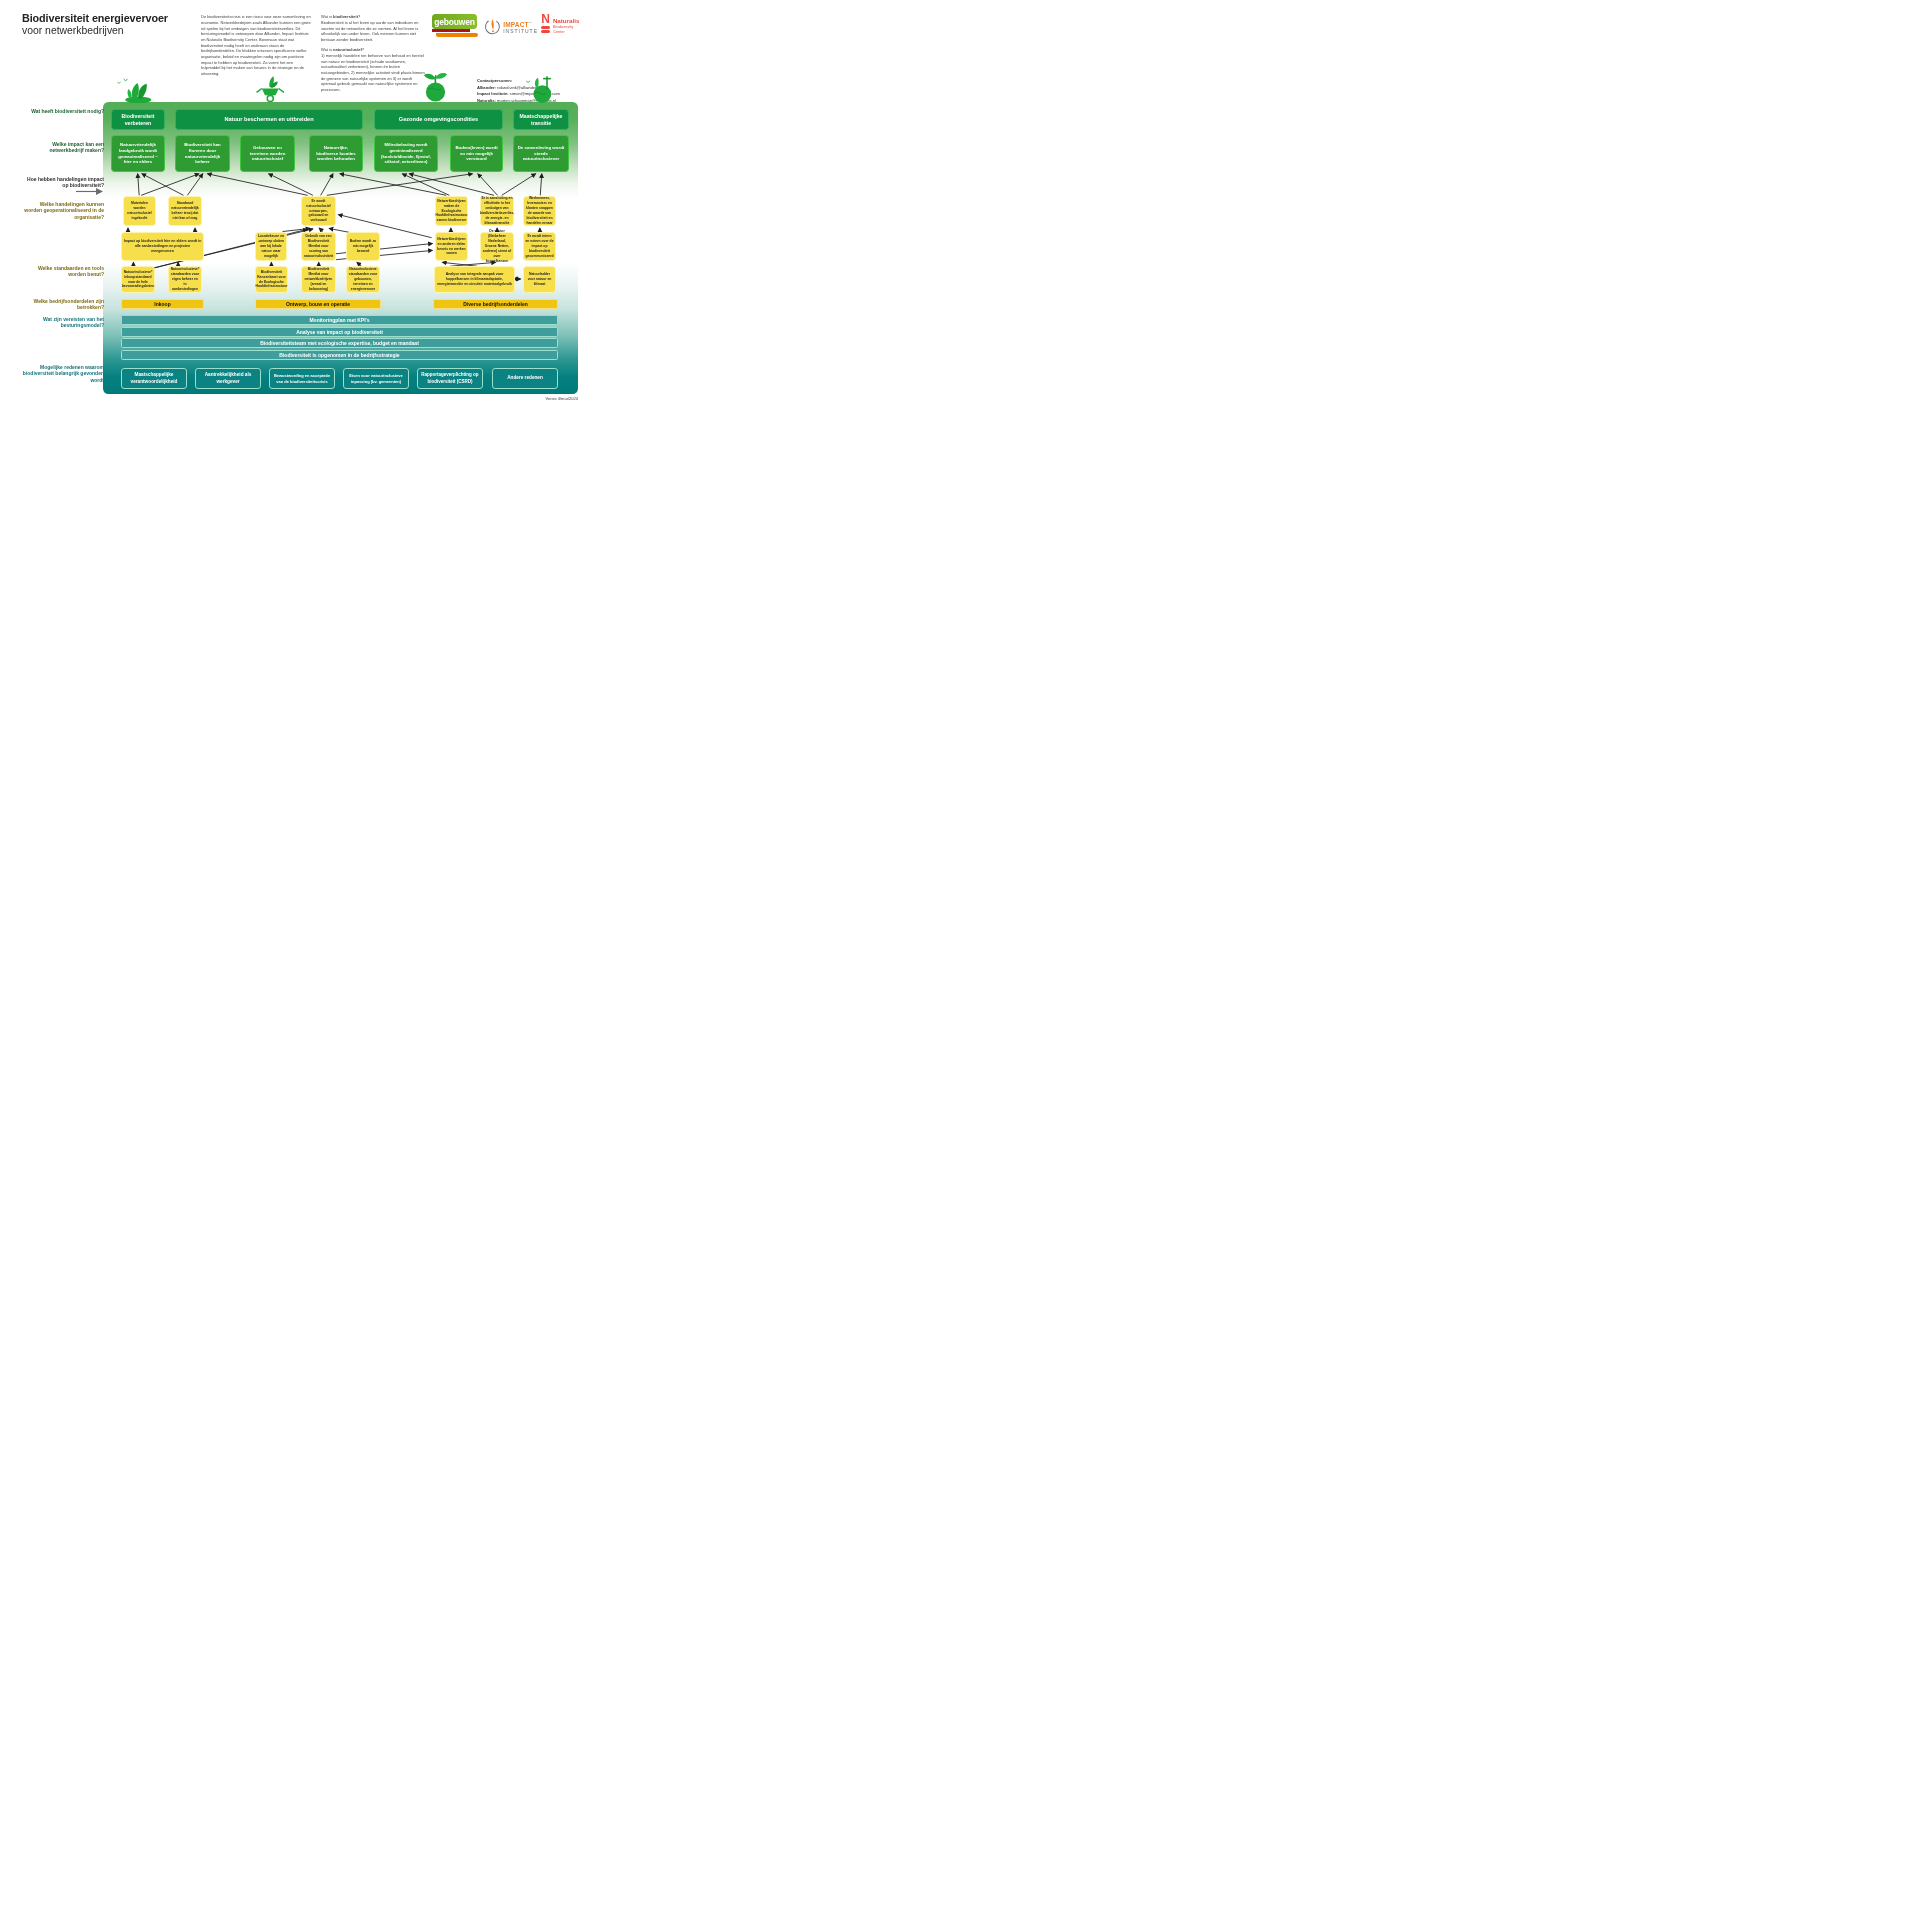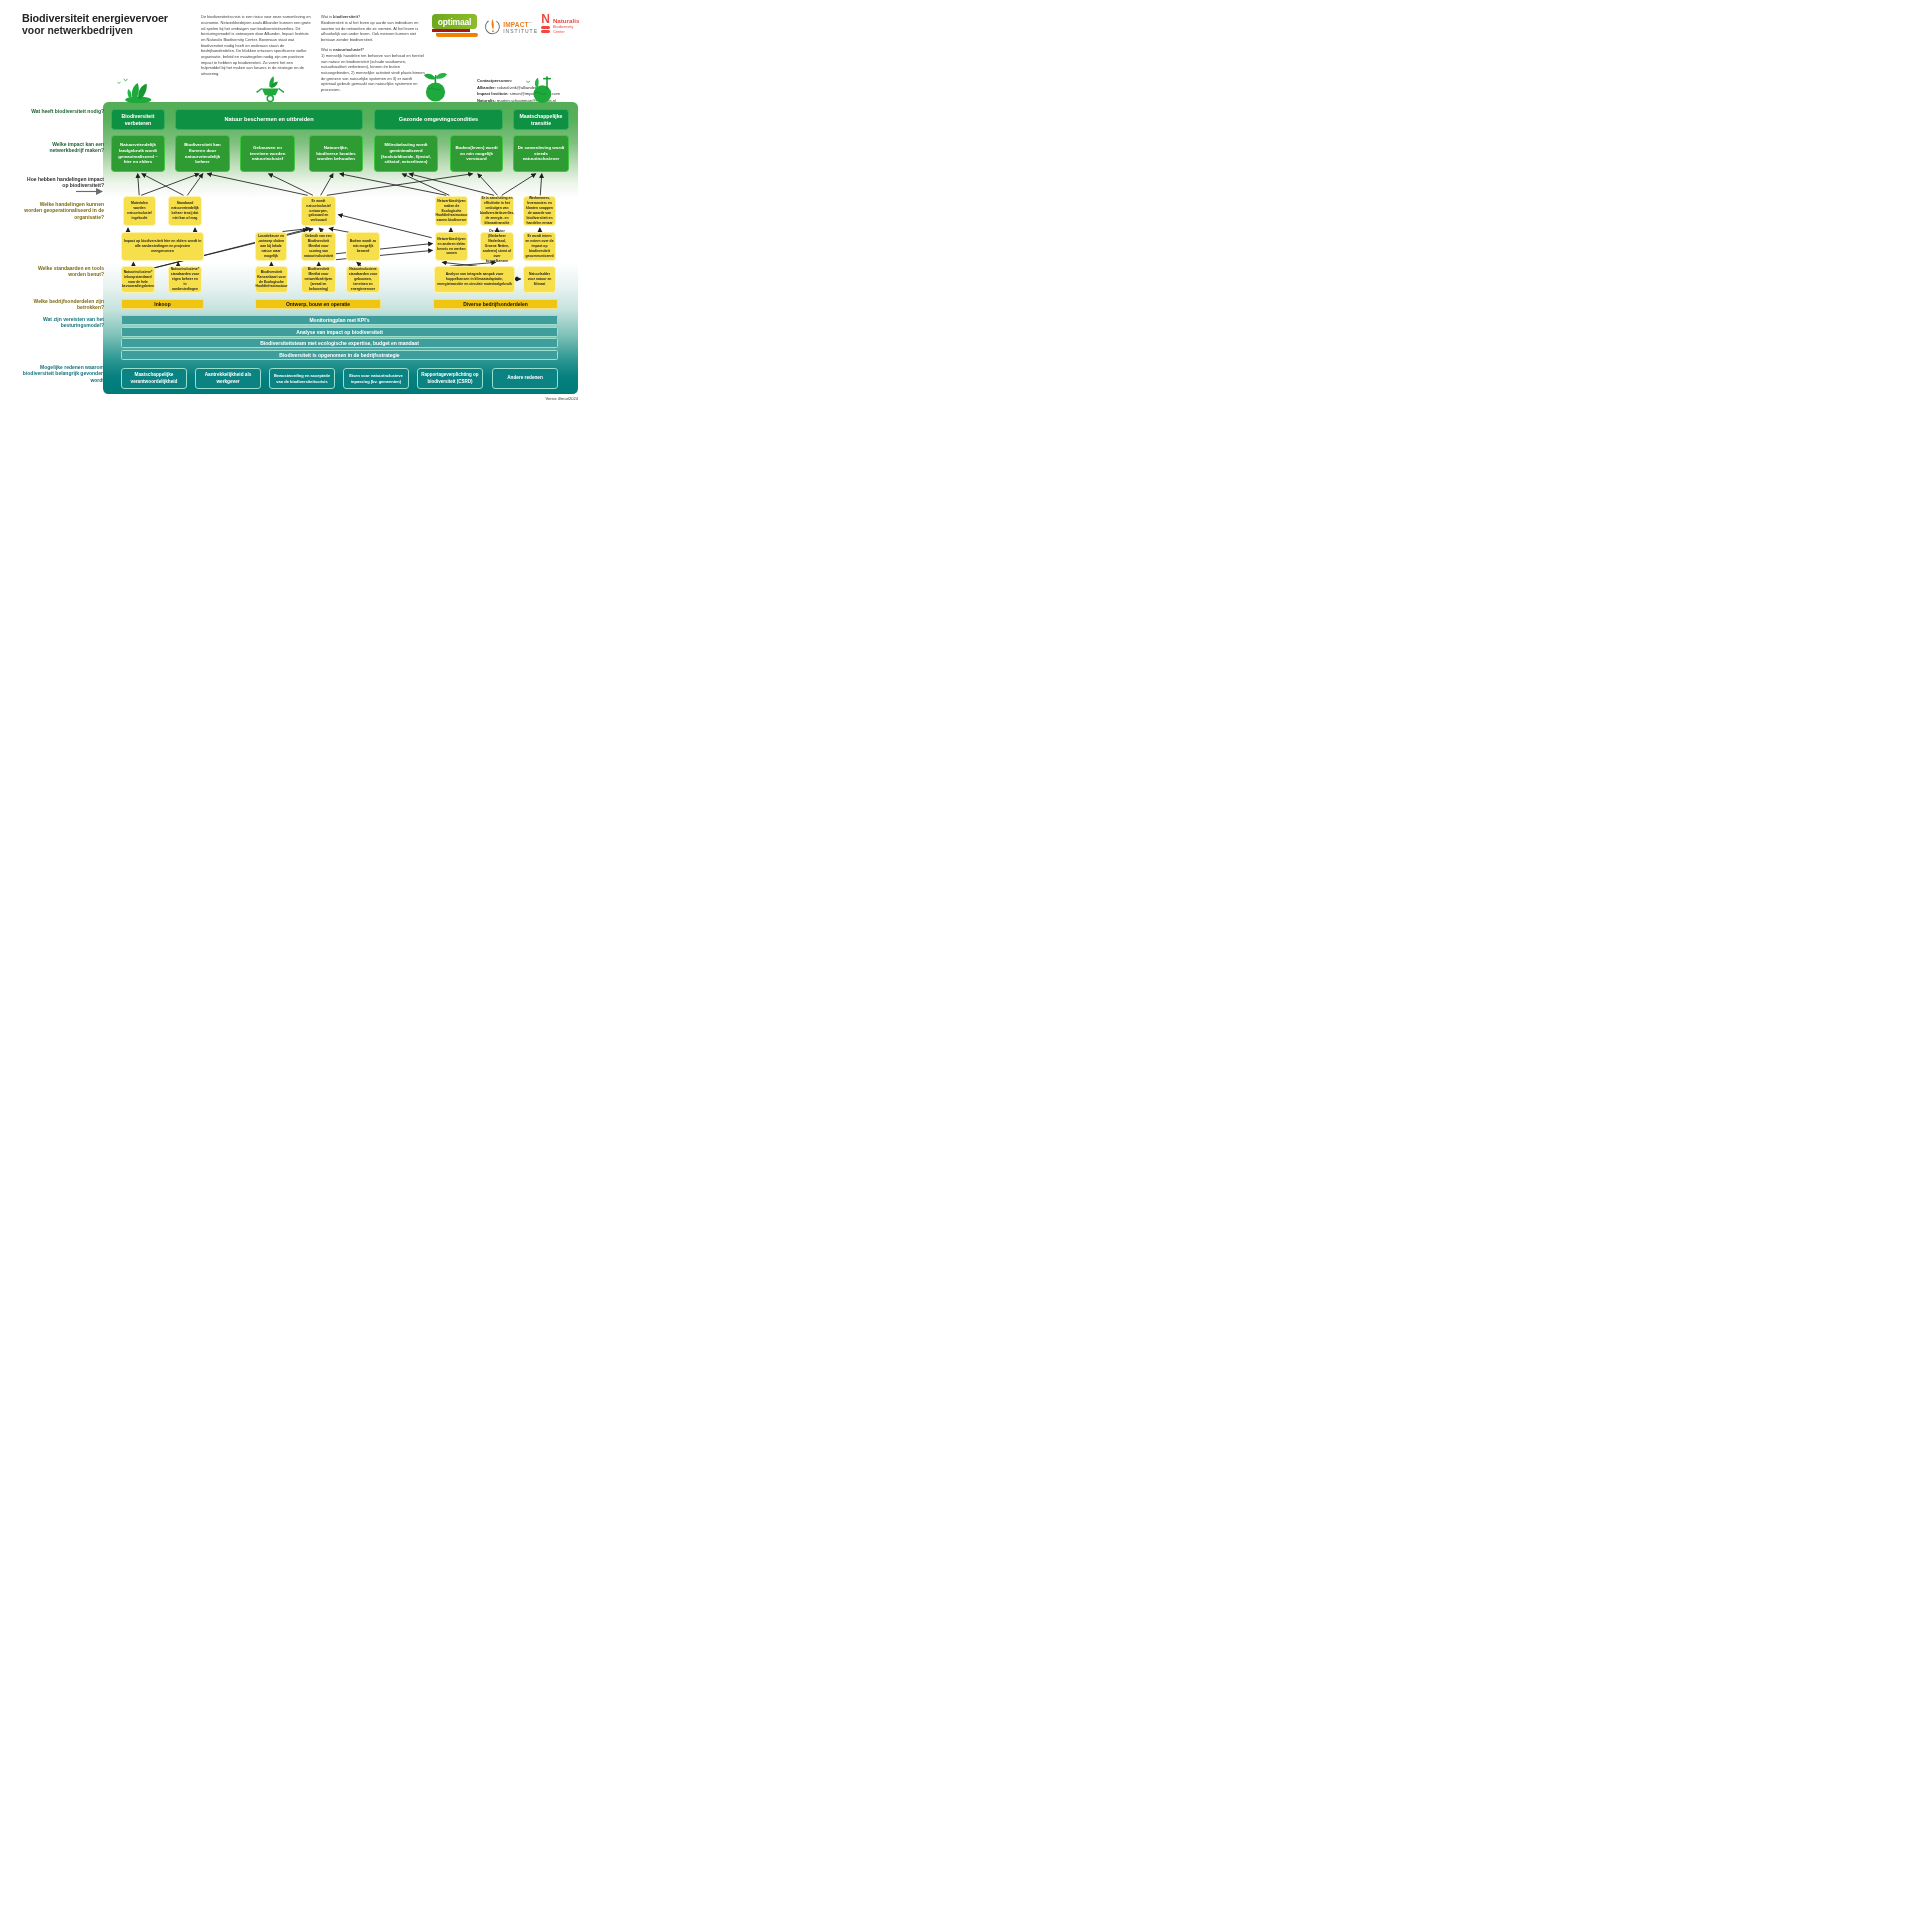--- a/index.html
+++ b/index.html
@@ -1,21 +1,21 @@
 <!DOCTYPE html>
 <html lang="nl" style="font-size:6.2px"><head>
 <meta charset="utf-8">
 <style>
   html,body{margin:0;padding:0;background:#ffffff;}
   body{font-family:"Liberation Sans", sans-serif; color:#222;}
   #page{position:relative;width:592px;height:413px;background:#fff;overflow:hidden;}
 
   
   .title-line1{position:absolute;left:22px;top:11.6px;font-size:10.8px;font-weight:700;color:#232323;letter-spacing:-0.1px;}
-  .title-line2{position:absolute;left:22px;top:25.4px;font-size:10.4px;font-weight:700;color:#2b2b2b;}
+  .title-line2{position:absolute;left:22px;top:25.4px;font-size:10.4px;font-weight:400;color:#2b2b2b;}
   .intro{position:absolute;top:14.3px;font-size:4px;line-height:1.42;color:#3f3f3f;}
   .intro p{margin:0 0 4.6px 0;}
   #intro1{left:201px;width:112px;}
   #intro2{left:321px;width:106px;}
 
   
   .logo{position:absolute;}
   .alliander-green{width:45px;height:15.4px;background:linear-gradient(100deg,#6fa81d,#8cbe2a);border-radius:3.5px;display:flex;align-items:center;justify-content:center;color:#fff;font-weight:700;font-size:8.5px;letter-spacing:-0.2px;}
   .alliander-red{position:absolute;left:0;top:14.6px;width:38px;height:3.9px;background:#b0121c;}
   .alliander-orange{position:absolute;left:3.9px;top:18.5px;width:42px;height:4.6px;background:#ef8200;border-radius:0 2.3px 3.1px 3.1px;}
@@ -62,21 +62,21 @@
 
   <div id="intro1" class="intro">
     <p>De biodiversiteitscrisis is een risico voor onze samenleving en economie. Netwerkbedrijven zoals Alliander kunnen een grote rol spelen bij het ombuigen van biodiversiteitsverlies. Dit besturingsmodel is ontworpen door Alliander, Impact Institute en Naturalis Biodiversity Center. Bovenaan staat wat biodiversiteit nodig heeft en onderaan staan de bedrijfsonderdelen. De blokken ertussen specificeren welke organisatie, beleid en maatregelen nodig zijn om positieve impact te hebben op biodiversiteit. Zo vormt het een hulpmiddel bij het maken van keuzes in de strategie en de uitvoering.</p>
   </div>
   <div id="intro2" class="intro">
     <p><span>Wat is </span><b>biodiversiteit</b><span>?</span><br><span>Biodiversiteit is al het leven op aarde van individuen en soorten tot de netwerken die ze vormen. Al het leven is afhankelijk van ander leven. Ook mensen kunnen niet bestaan zonder biodiversiteit.</span></p>
     <p><span>Wat is </span><b>natuurinclusief</b><span>?</span><br><span>1) menselijk handelen ten behoeve van behoud en herstel van natuur en biodiversiteit (schade voorkomen, natuurkwaliteit verbeteren), binnen én buiten natuurgebieden, 2) menselijke activiteit vindt plaats binnen de grenzen van natuurlijke systemen en 3) er wordt optimaal gebruik gemaakt van natuurlijke systemen en processen.</span></p>
   </div>
 
   <div class="logo" style="left:432px;top:14px;width:45px;height:24px;">
-    <div class="alliander-green">optimaal</div>
+    <div class="alliander-green">gebouwen</div>
     <div class="alliander-red"></div>
     <div class="alliander-orange"></div>
   </div>
 
   <div class="logo" style="left:484px;top:14.6px;width:54px;height:25px;display:flex;align-items:center;gap:2.3px;">
     <svg width="17.7" height="21.6" viewBox="0 0 46 56">
       <circle cx="23" cy="28" r="19" fill="none" stroke="#6e6e6e" stroke-width="2.6" stroke-dasharray="96 24" transform="rotate(-55 23 28)"></circle>
       <path d="M23 7 C27 16 28 25 25 36 C20 29 19 16 23 7 Z" fill="#f07f1f"></path>
       <circle cx="24.5" cy="40" r="2.6" fill="#f07f1f"></circle>
     </svg>

